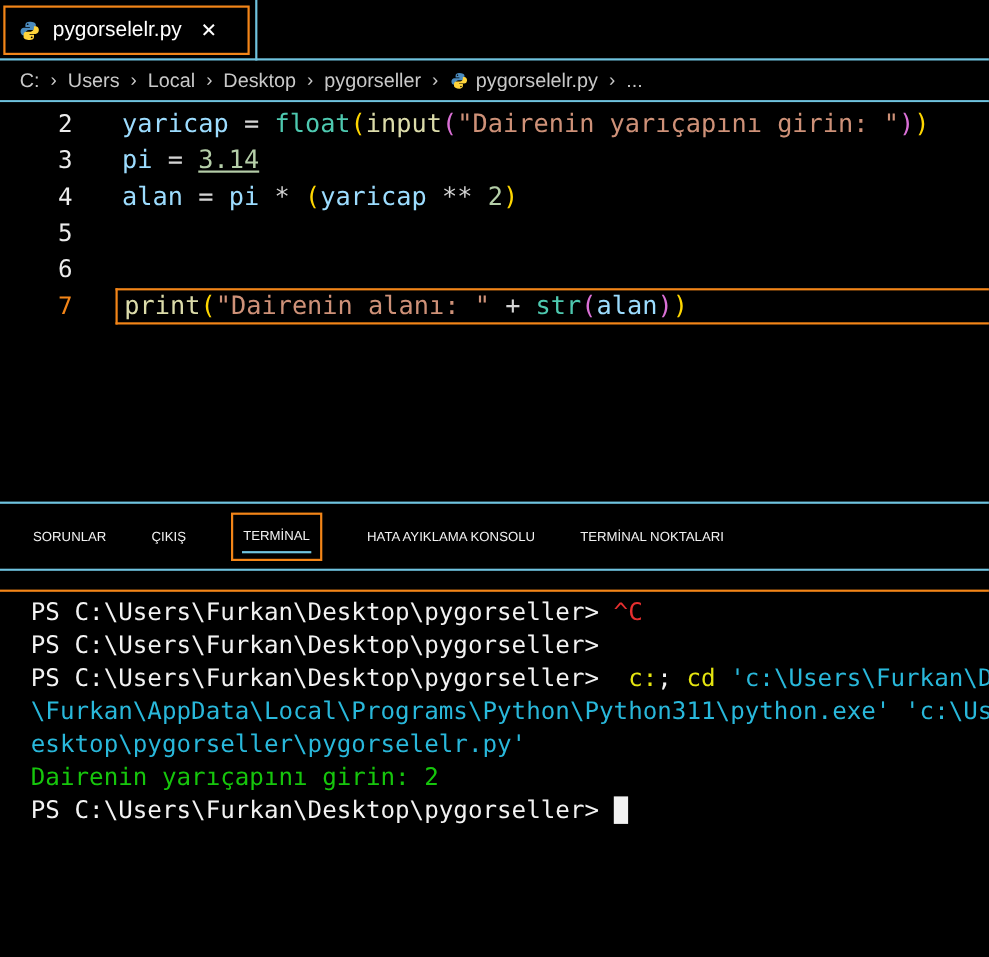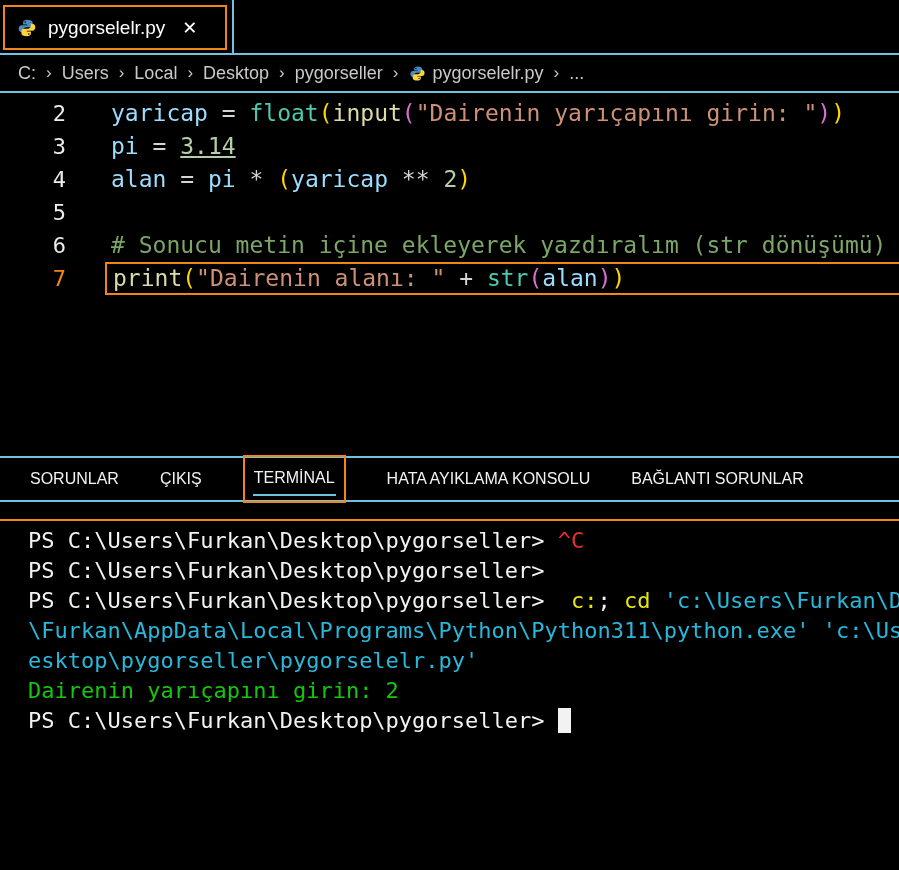--- a/index.html
+++ b/index.html
@@ -27,23 +27,23 @@
   
   #editor { height:363px; padding-top:4px; background:#000;
             font-family:"DejaVu Sans Mono", monospace; font-size:23px; }
   .code-line { display:flex; height:33px; line-height:33px; align-items:stretch; }
   .gutter { width:66px; flex:none; text-align:right; color:#ECECEC; font-size:22px; }
   .codebox { flex:1; margin-left:39px; padding-left:6px; white-space:pre; overflow:hidden; }
   .code-line.active .codebox { border:2px solid #F38518; border-right:none; line-height:29px; }
   .code-line.active .gutter { color:#F38518; }
 
   
-  #panelbar { height:46px; border-top:2px solid #6FC3DF; border-bottom:2px solid #6FC3DF;
+  #panelbar { height:63px; border-top:2px solid #6FC3DF; border-bottom:2px solid #6FC3DF;
               display:flex; align-items:center; gap:41px; padding-left:30px;
-              background:#000; color:#F2F2F2; font-size:16px; }
+              background:#000; color:#F2F2F2; font-size:12px; }
   .panel-tab { cursor:pointer; white-space:nowrap; }
   .panel-tab.active { border:2px solid #F38518; padding:12px 9px 14px; position:relative; }
   .tab-underline { position:absolute; left:8px; right:8px; bottom:5px; height:2px; background:#6FC3DF; }
 
   
   #termgap { height:17px; background:#000; }
   #terminal { border-top:2px solid #F38518; padding:5px 0 0 28px; background:#000;
               font-family:"DejaVu Sans Mono", monospace; font-size:22px; }
   .term-line { height:30px; line-height:30px; white-space:pre; overflow:hidden; }
   .cursor { display:inline-block; width:13px; height:25px; background:#F2F2F2;
@@ -116,34 +116,33 @@
       <div class="code-line">
         <span class="gutter">4</span>
         <span class="codebox"><span style="color: rgb(156, 220, 254);">alan</span><span style="color: rgb(212, 212, 212);"> = </span><span style="color: rgb(156, 220, 254);">pi</span><span style="color: rgb(212, 212, 212);"> * </span><span style="color: rgb(255, 215, 0);">(</span><span style="color: rgb(156, 220, 254);">yaricap</span><span style="color: rgb(212, 212, 212);"> ** </span><span style="color: rgb(181, 206, 168);">2</span><span style="color: rgb(255, 215, 0);">)</span></span>
       </div>
       <div class="code-line">
         <span class="gutter">5</span>
         <span class="codebox"></span>
       </div>
       <div class="code-line">
         <span class="gutter">6</span>
-        <span class="codebox"><span style="color: rgb(124, 166, 104);"># Sonucu metin içine ekleyerek yazdıralım (str dönüşümü)</span></span>
       </div>
       <div class="code-line active">
         <span class="gutter">7</span>
         <span class="codebox"><span style="color: rgb(220, 220, 170);">print</span><span style="color: rgb(255, 215, 0);">(</span><span style="color: rgb(206, 145, 120);">"Dairenin alanı: "</span><span style="color: rgb(212, 212, 212);"> + </span><span style="color: rgb(78, 201, 176);">str</span><span style="color: rgb(218, 112, 214);">(</span><span style="color: rgb(156, 220, 254);">alan</span><span style="color: rgb(218, 112, 214);">)</span><span style="color: rgb(255, 215, 0);">)</span></span>
       </div>
     </div>
 
   <div id="panelbar">
       <div class="panel-tab"><span>SORUNLAR</span></div>
       <div class="panel-tab"><span>ÇIKIŞ</span></div>
       <div class="panel-tab active"><span>TERMİNAL</span><div class="tab-underline"></div></div>
       <div class="panel-tab"><span>HATA AYIKLAMA KONSOLU</span></div>
-      <div class="panel-tab"><span>BAĞLANTI SORUNLAR</span></div>
+      <div class="panel-tab"><span>TERMİNAL NOKTALARI</span></div>
     </div>
 
   <div id="termgap"></div>
 
   <div id="terminal">
       <div class="term-line"><span style="color: rgb(242, 242, 242);">PS C:\Users\Furkan\Desktop\pygorseller&gt; </span><span style="color: rgb(230, 47, 47);">^C</span></div>
       <div class="term-line"><span style="color: rgb(242, 242, 242);">PS C:\Users\Furkan\Desktop\pygorseller&gt;</span></div>
       <div class="term-line"><span style="color: rgb(242, 242, 242);">PS C:\Users\Furkan\Desktop\pygorseller&gt; </span><span style="color: rgb(229, 229, 16);"> c:</span><span style="color: rgb(242, 242, 242);">; </span><span style="color: rgb(229, 229, 16);">cd</span><span style="color: rgb(242, 242, 242);"> </span><span style="color: rgb(41, 184, 219);">'c:\Users\Furkan\De</span></div>
       <div class="term-line"><span style="color: rgb(41, 184, 219);">\Furkan\AppData\Local\Programs\Python\Python311\python.exe'</span><span style="color: rgb(242, 242, 242);"> </span><span style="color: rgb(41, 184, 219);">'c:\Use</span></div>
       <div class="term-line"><span style="color: rgb(41, 184, 219);">esktop\pygorseller\pygorselelr.py'</span></div>

